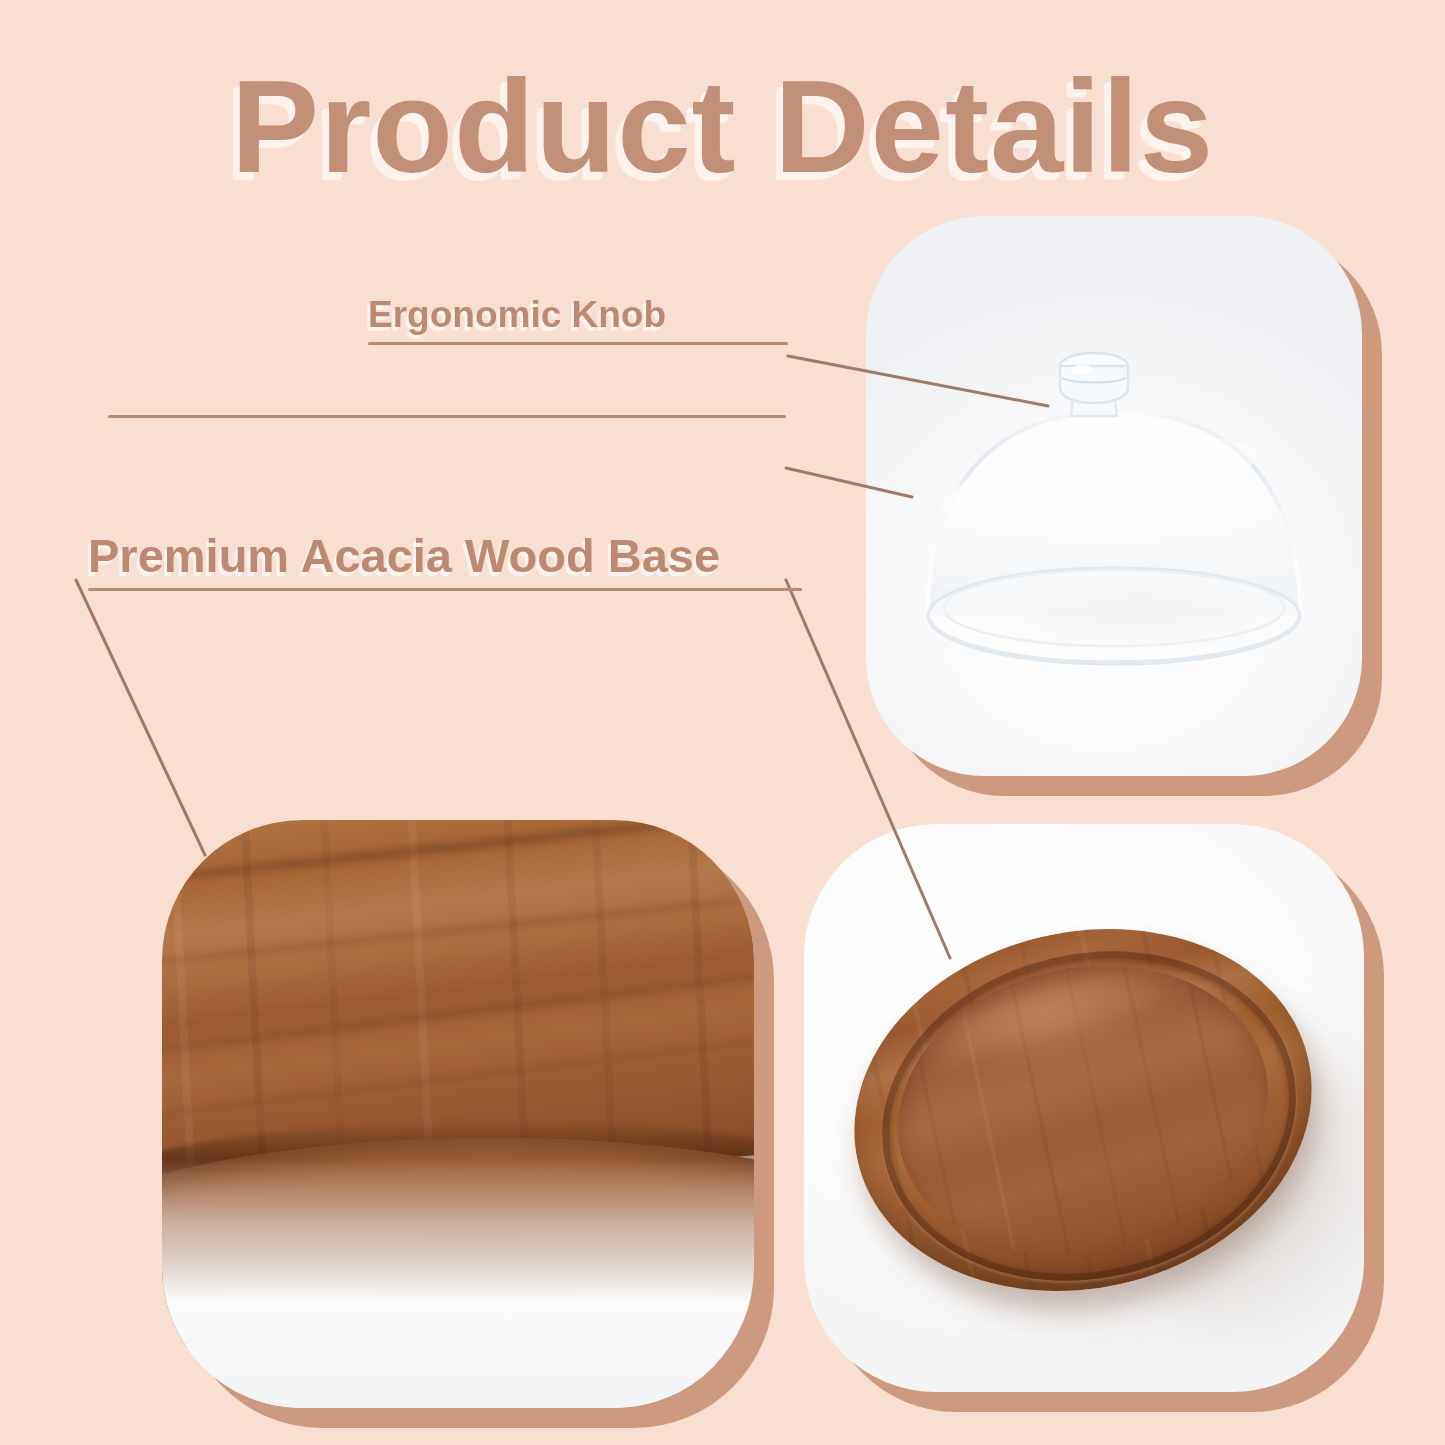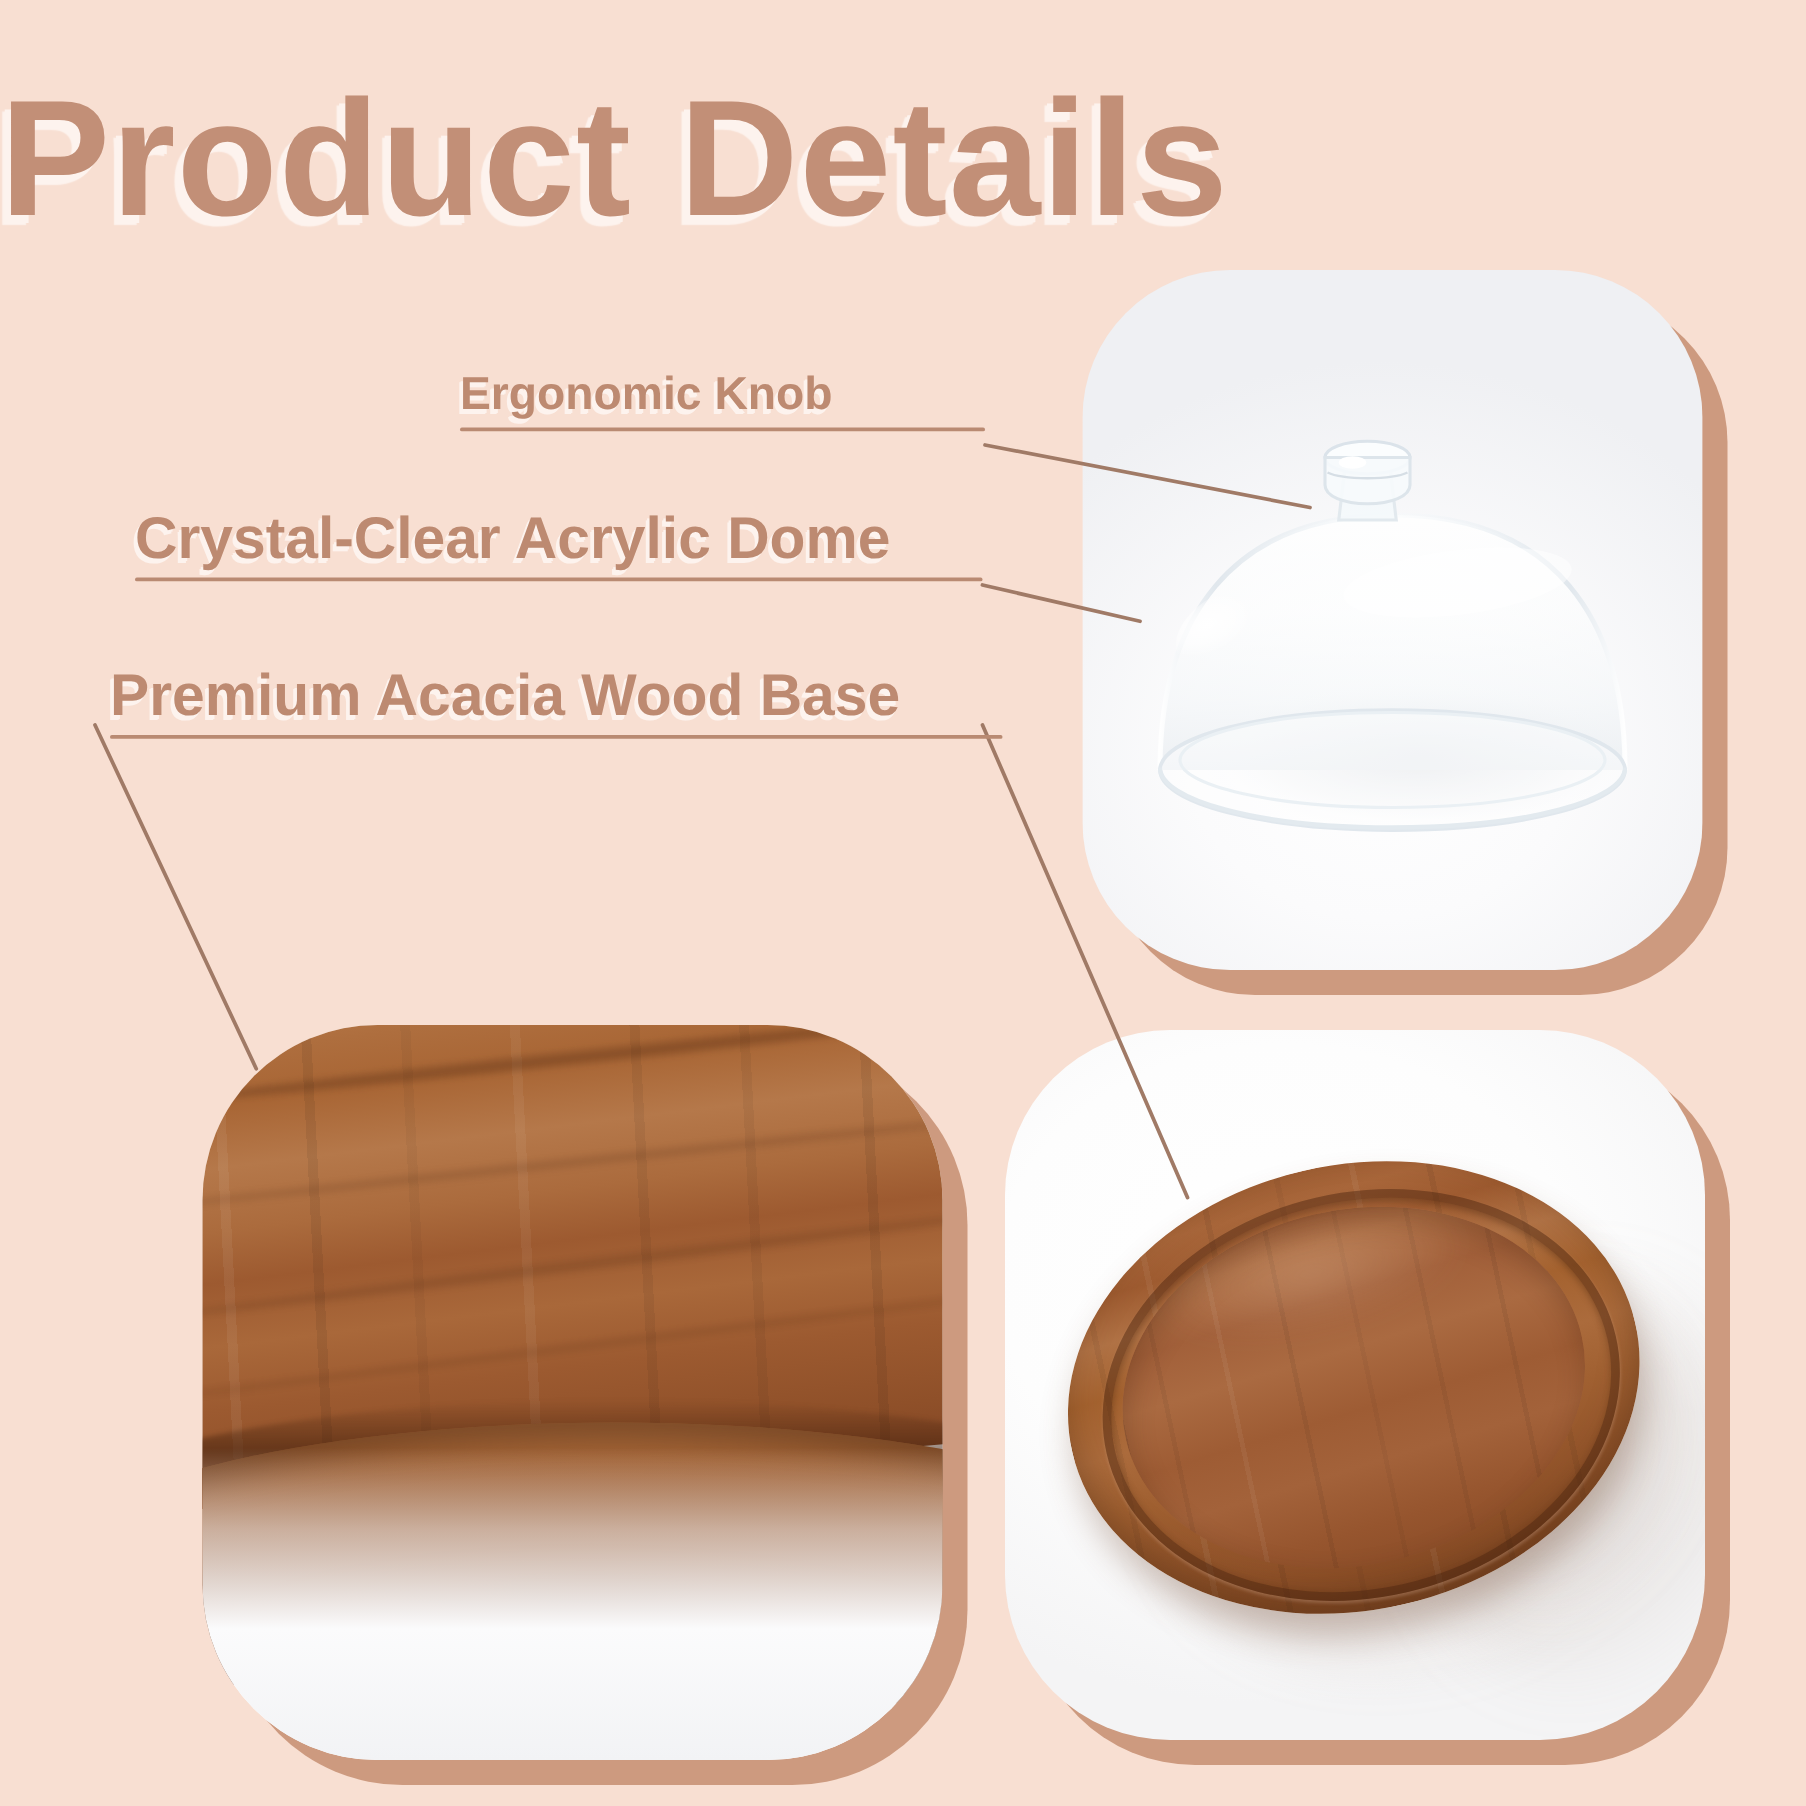--- a/index.html
+++ b/index.html
@@ -21,20 +21,21 @@
     background: #f8dfd2;
     overflow: hidden;
   }
 
   
   #title {
     position: absolute;
     left: 0;
     top: 58px;
     width: 1445px;
+    text-align: center;
     font-family: "Liberation Sans", sans-serif;
     font-size: 132px;
     font-weight: bold;
     letter-spacing: 1px;
     color: #c28f77;
     text-shadow: -5px 6px 0 #fdf3ee, -7px 8px 1px #fdf3ee;
     white-space: nowrap;
     line-height: 1.05;
   }
 
@@ -415,21 +416,20 @@
 
     <path d="M 786 580 L 950 958" fill="none" stroke="#a07a66" stroke-width="3" stroke-linecap="round"></path>
   </svg>
 
   <div class="callout" id="callout-knob">
     <span class="callout-text">Ergonomic Knob</span>
     <span class="callout-rule"></span>
   </div>
 
   <div class="callout" id="callout-dome">
-    <span class="callout-text">Crystal-Clear Acrylic Dome</span>
     <span class="callout-rule"></span>
   </div>
 
   <div class="callout" id="callout-base">
     <span class="callout-text">Premium Acacia Wood Base</span>
     <span class="callout-rule"></span>
   </div>
 
 </div>
 

